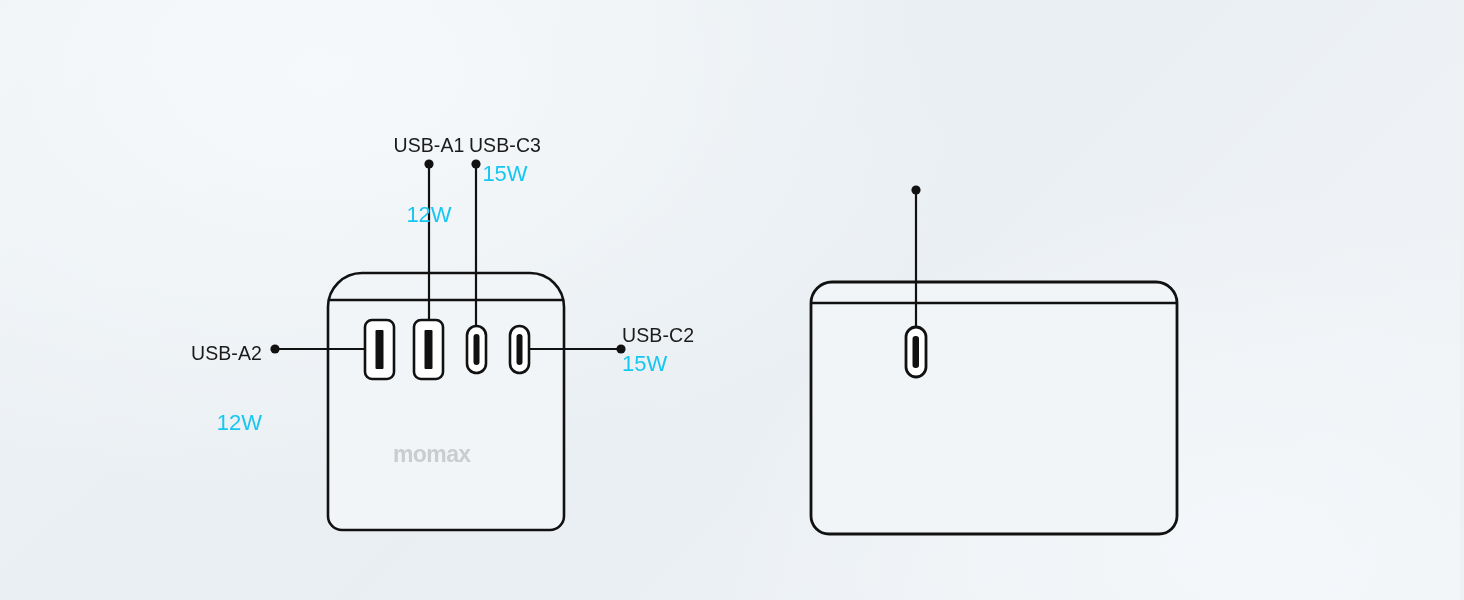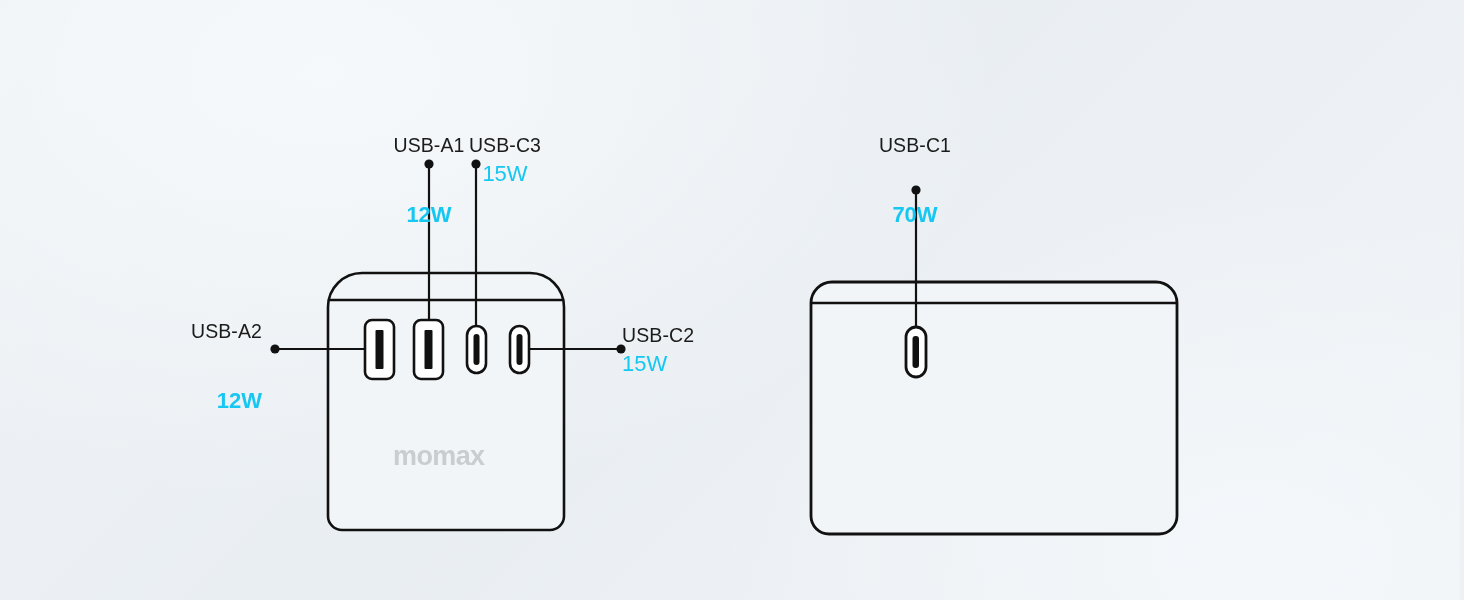--- a/index.html
+++ b/index.html
@@ -40,28 +40,28 @@
     font-size: 19.5px;
     color: #1b1b1b;
     letter-spacing: 0.1px;
   }
   .lbl .watt {
     display: block;
     margin-top: 7px;
     font-size: 22px;
     color: #16c7f2;
   }
-  .lbl .watt.bold { font-weight: bold; margin-top: 48px; }
+  .lbl .watt.bold { font-weight: normal; margin-top: 48px; }
   .lbl.align-right { text-align: right; }
   .lbl.align-left  { text-align: left; }
   .lbl.align-center{ text-align: center; }
 
   .brand {
     position: absolute;
-    font-size: 27px;
+    font-size: 23px;
     font-weight: bold;
     color: #c9cdcf;
     letter-spacing: -0.6px;
     user-select: none;
   }
 </style>
 </head>
 <body>
 
 <div id="stage">
@@ -153,30 +153,26 @@
   <div class="lbl align-center" style="left:339px; top:136px; width:180px;">
     <span class="name">USB-A1</span>
     <span class="watt bold">12W</span>
   </div>
 
   <div class="lbl align-center" style="left:466px; top:136px; width:78px;">
     <span class="name">USB-C3</span>
     <span class="watt">15W</span>
   </div>
 
-  <div class="lbl align-right" style="left:110px; top:322px; width:152px;">
+  <div class="lbl align-right" style="left:110px; top:344px; width:152px;">
     <span class="name">USB-A2</span>
     <span class="watt bold">12W</span>
   </div>
 
   <div class="lbl align-left" style="left:622px; top:326px; width:160px;">
     <span class="name">USB-C2</span>
     <span class="watt">15W</span>
   </div>
 
-  <div class="lbl align-center" style="left:876px; top:136px; width:78px;">
-    <span class="name">USB-C1</span>
-    <span class="watt bold">70W</span>
-  </div>
 
   <div class="brand" style="left:393px; top:441px;">momax</div>
 
 </div>
 
 </body></html>

